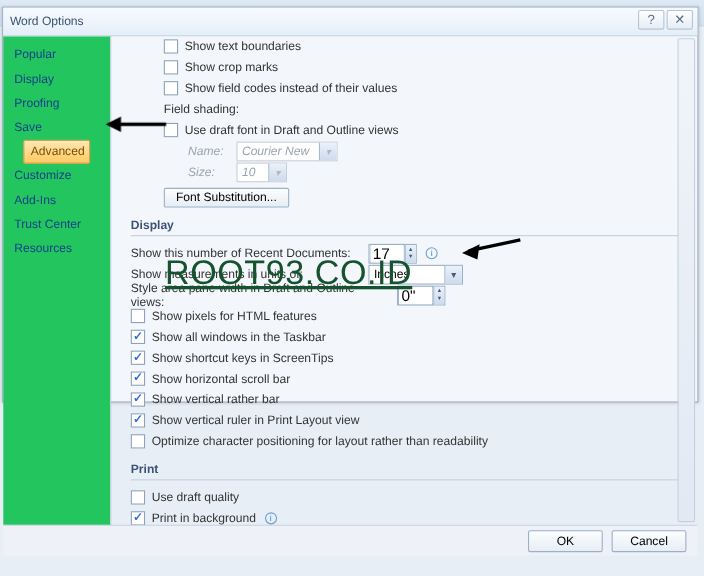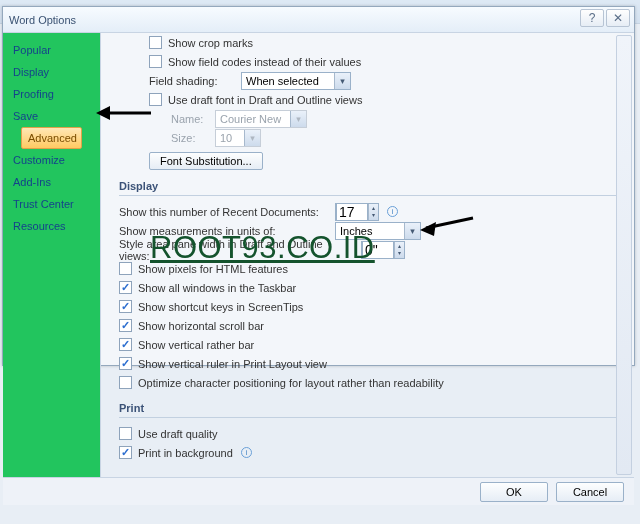--- a/index.html
+++ b/index.html
@@ -25,21 +25,21 @@
   .content { flex:1; overflow:auto; padding:0 12px 0 18px; position:relative; }
   .content::before { content:""; position:absolute; right:2px; top:2px; bottom:2px; width:14px;
     background:linear-gradient(#f0f4fa,#e2e9f3); border:1px solid #c4d0e0; border-radius:2px; }
 
   .row { display:flex; align-items:center; height:19px; gap:6px; }
   .chk { width:13px; height:13px; border:1px solid #8ea3bb; background:#fff; display:inline-flex;
     align-items:center; justify-content:center; }
   .chk.on::after { content:"✓"; color:#2e6fd0; font-size:11px; line-height:1; font-weight:bold; }
   .lbl { color:#333; }
   .indent { padding-left:30px; }
-  .indent2 { padding-left:52px; }
+  .indent2 { padding-left:52px;font-style:italic; }
 
   .section { margin:8px 0 4px 0; }
   .section-hdr { color:#3b5277; font-weight:bold; border-bottom:1px solid #c2d0e0; padding:2px 0 3px 0; margin-bottom:6px; }
 
   .combo, .spin, .txt { border:1px solid #9ab1c9; background:#fff; height:18px; display:inline-flex; align-items:center; }
   .combo { padding:0 0 0 4px; }
   .combo .arrow, .spin .arrows { width:16px; height:16px; border-left:1px solid #a7b9cd;
     background:linear-gradient(#eaf1fa,#cddbec); display:flex; flex-direction:column; align-items:center; justify-content:center; }
   .combo .arrow::after { content:"▾"; font-size:9px; color:#455a74; }
   .spin .arrows span { font-size:6px; line-height:7px; color:#455a74; }
@@ -84,32 +84,32 @@
         <div class="side-item">Customize</div>
         <div class="side-item">Add-Ins</div>
         <div class="side-item">Trust Center</div>
         <div class="side-item">Resources</div>
       </div>
 
     <div class="content">
 
       <div class="row indent">
           <span class="chk"></span>
+        <span class="lbl">Show text boundaries</span>
+        </div>
+      <div class="row indent">
+          <span class="chk"></span>
         <span class="lbl">Show crop marks</span>
         </div>
       <div class="row indent">
           <span class="chk"></span>
         <span class="lbl">Show field codes instead of their values</span>
         </div>
       <div class="row indent">
         <span class="lbl" style="width:86px">Field shading:</span>
-        <span class="combo" style="width:110px">
-          <span style="flex:1">When selected</span>
-            <span class="arrow"></span>
-          </span>
       </div>
       <div class="row indent">
           <span class="chk"></span>
         <span class="lbl">Use draft font in Draft and Outline views</span>
         </div>
       <div class="row indent2">
         <span class="lbl disabled" style="width:38px">Name:</span>
         <span class="combo disabled" style="width:92px">
           <span style="flex:1">Courier New</span>
             <span class="arrow"></span>

